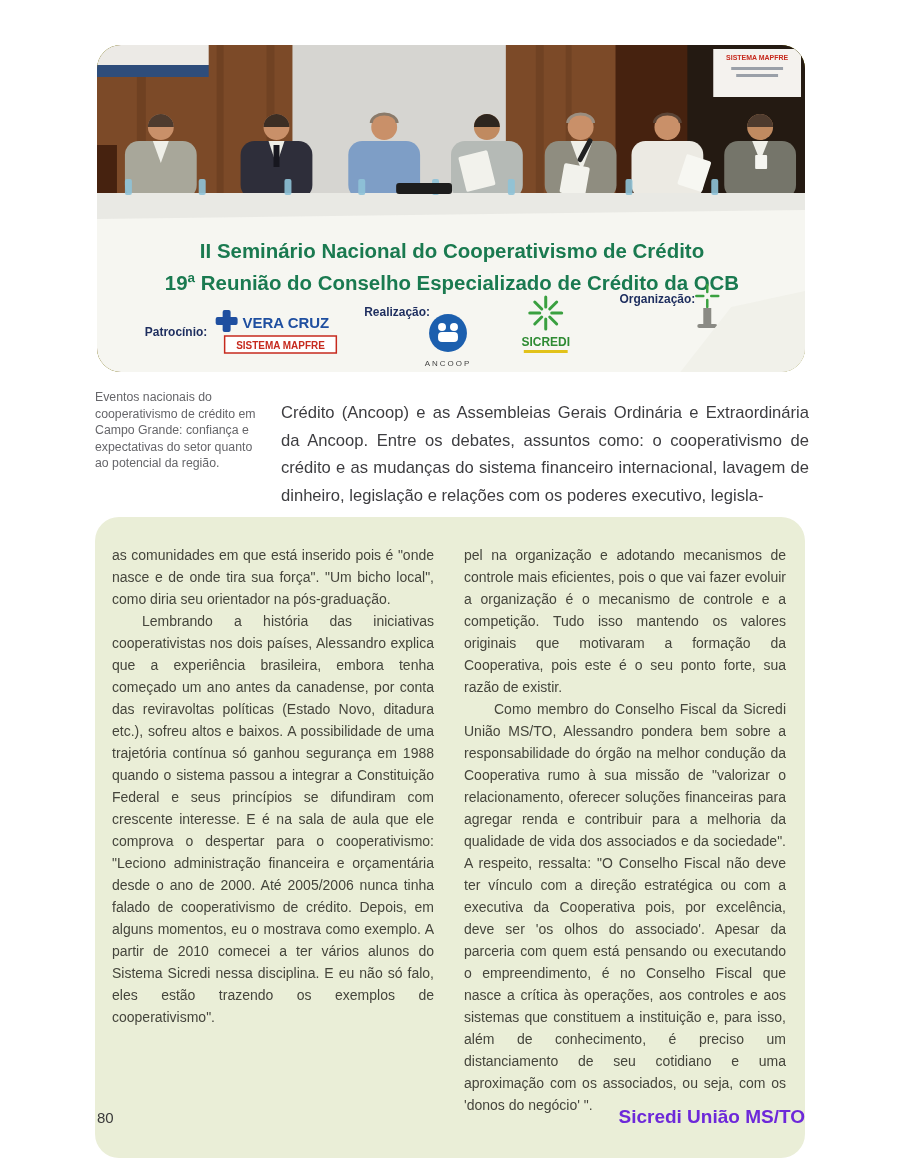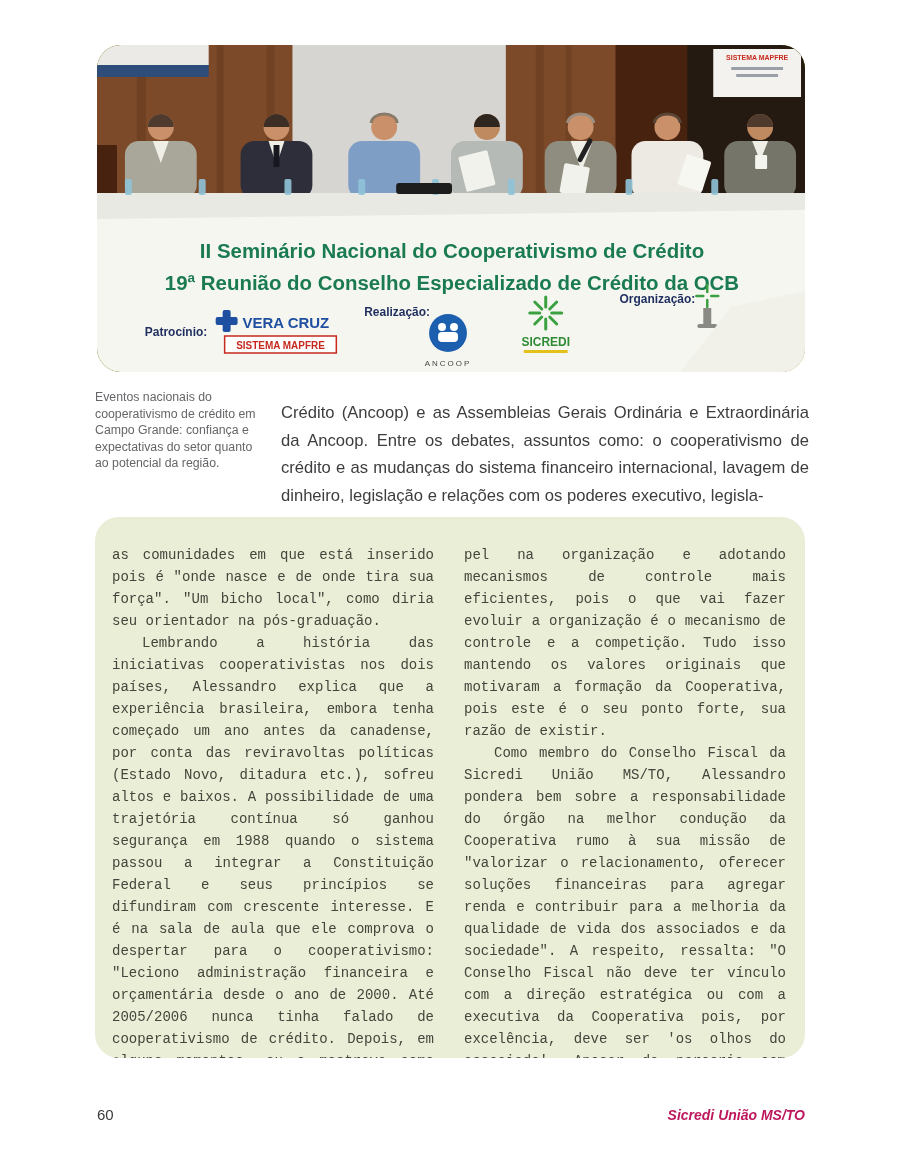--- a/index.html
+++ b/index.html
@@ -18,35 +18,35 @@
 
   .caption {
     position:absolute; left:95px; top:389px; width:166px;
     font-size:12.3px; line-height:16.6px; color:#66666a; text-align:left;
   }
   .intro {
     position:absolute; left:281px; top:383px; width:528px;
     font-size:16.6px; line-height:27.6px; color:#3d3d40; text-align:justify;margin-top:16px;
   }
   .green-box {
-    position:absolute; left:95px; top:517px; width:710px; height:541px;
+    position:absolute; left:95px; top:517px; width:710px; height:641px;
     background:#eaeed7; border-radius:24px; overflow:hidden;
     padding:27px 19px 16px 17px;
-    display:flex; gap:30px;font-family:Liberation Mono, monospace;
+    display:flex; gap:30px;
   }
   .green-box .col { width:324px; font-size:14px; line-height:22px;
     color:#45453c; text-align:justify; }
   .green-box p.ind { text-indent:30px; }
 
   .footer {
     position:absolute; left:97px; top:1106px; width:708px; height:20px;
     display:flex; justify-content:space-between; align-items:baseline;
   }
   .page-num { font-size:15px; color:#3a3a3a; }
-  .brand { font-size:14px; font-weight:bold; font-style:italic; color:#be185d; }
+  .brand { font-size:19px; font-weight:bold; color:#6d28d9; }
 </style>
 </head>
 <body>
 
 <figure class="photo">
   <svg viewBox="0 0 710 327" preserveAspectRatio="none">
 
     <rect x="0" y="0" width="710" height="327" fill="#7c4a28"></rect>
     <g opacity="0.3">
       <rect x="40" y="0" width="9" height="180" fill="#55311a"></rect>
@@ -200,15 +200,15 @@
     <p>as comunidades em que está inserido pois é "onde nasce e de onde tira sua força". "Um bicho local", como diria seu orientador na pós-graduação.</p>
     <p class="ind">Lembrando a história das iniciativas cooperativistas nos dois países, Alessandro explica que a experiência brasileira, embora tenha começado um ano antes da canadense, por conta das reviravoltas políticas (Estado Novo, ditadura etc.), sofreu altos e baixos. A possibilidade de uma trajetória contínua só ganhou segurança em 1988 quando o sistema passou a integrar a Constituição Federal e seus princípios se difundiram com crescente interesse. E é na sala de aula que ele comprova o despertar para o cooperativismo: "Leciono administração financeira e orçamentária desde o ano de 2000. Até 2005/2006 nunca tinha falado de cooperativismo de crédito. Depois, em alguns momentos, eu o mostrava como exemplo. A partir de 2010 comecei a ter vários alunos do Sistema Sicredi nessa disciplina. E eu não só falo, eles estão trazendo os exemplos de cooperativismo".</p>
   </div>
   <div class="col">
     <p>pel na organização e adotando mecanismos de controle mais eficientes, pois o que vai fazer evoluir a organização é o mecanismo de controle e a competição. Tudo isso mantendo os valores originais que motivaram a formação da Cooperativa, pois este é o seu ponto forte, sua razão de existir.</p>
     <p class="ind">Como membro do Conselho Fiscal da Sicredi União MS/TO, Alessandro pondera bem sobre a responsabilidade do órgão na melhor condução da Cooperativa rumo à sua missão de "valorizar o relacionamento, oferecer soluções financeiras para agregar renda e contribuir para a melhoria da qualidade de vida dos associados e da sociedade". A respeito, ressalta: "O Conselho Fiscal não deve ter vínculo com a direção estratégica ou com a executiva da Cooperativa pois, por excelência, deve ser 'os olhos do associado'. Apesar da parceria com quem está pensando ou executando o empreendimento, é no Conselho Fiscal que nasce a crítica às operações, aos controles e aos sistemas que constituem a instituição e, para isso, além de conhecimento, é preciso um distanciamento de seu cotidiano e uma aproximação com os associados, ou seja, com os 'donos do negócio' ".</p>
   </div>
 </section>
 
 <footer class="footer">
-  <span class="page-num">60</span>
+  <span class="page-num">80</span>
   <span class="brand">Sicredi União MS/TO</span>
 </footer>
 
 </body></html>

